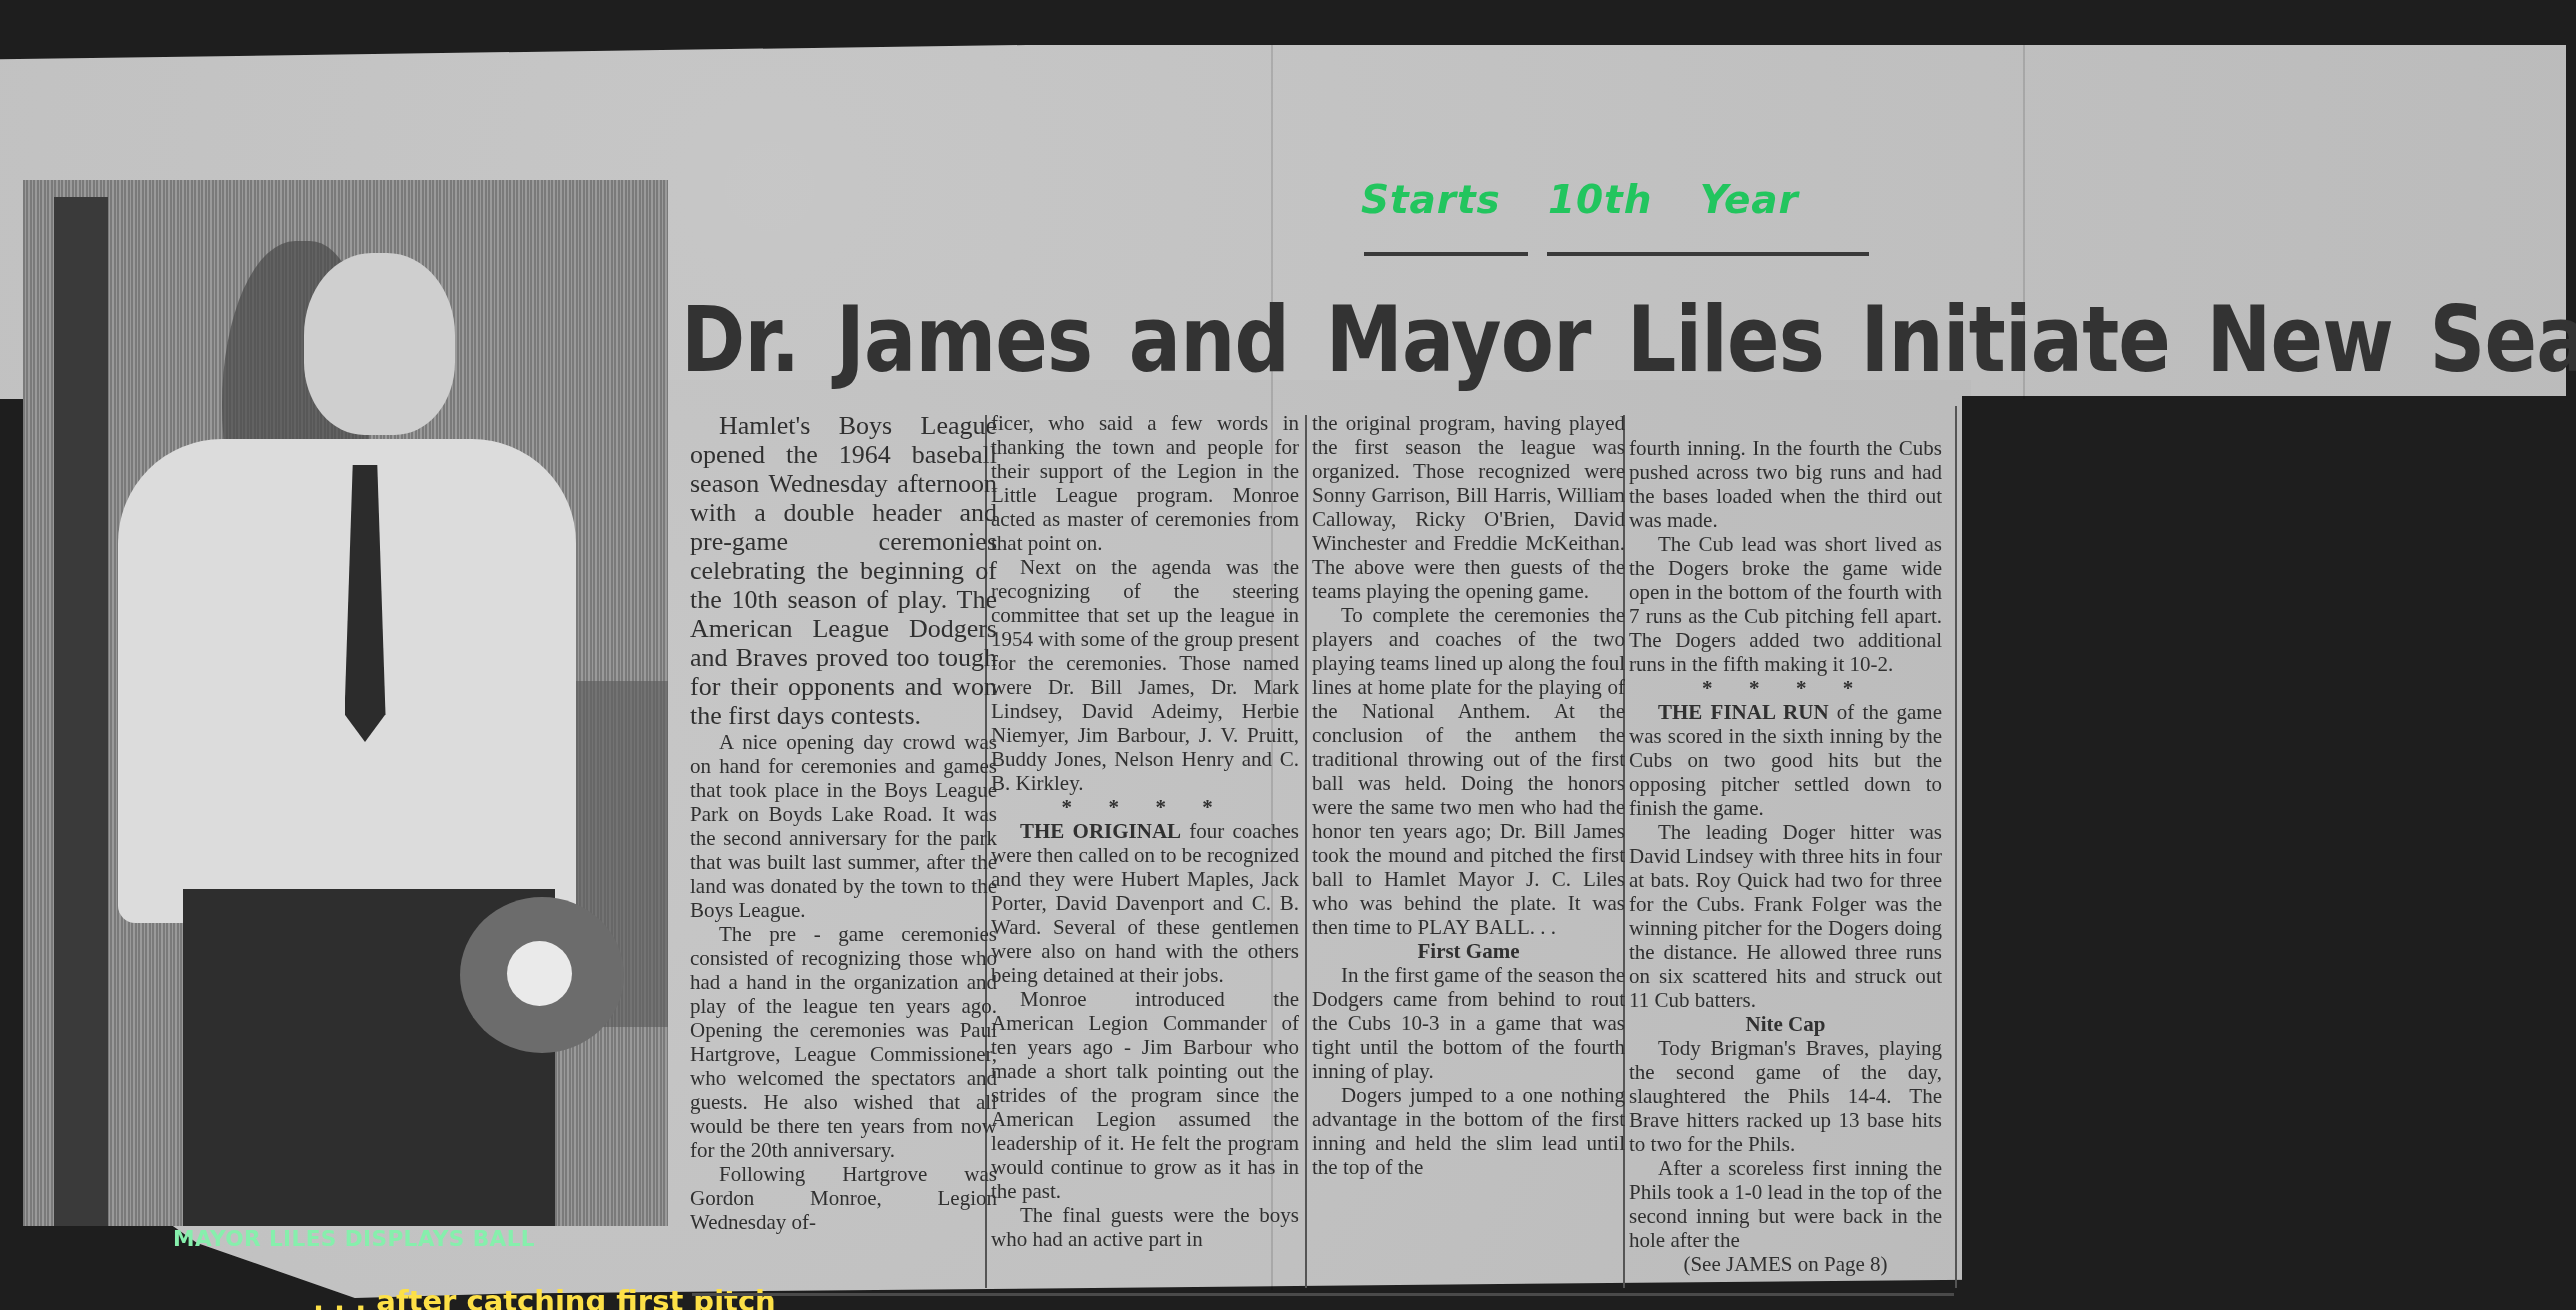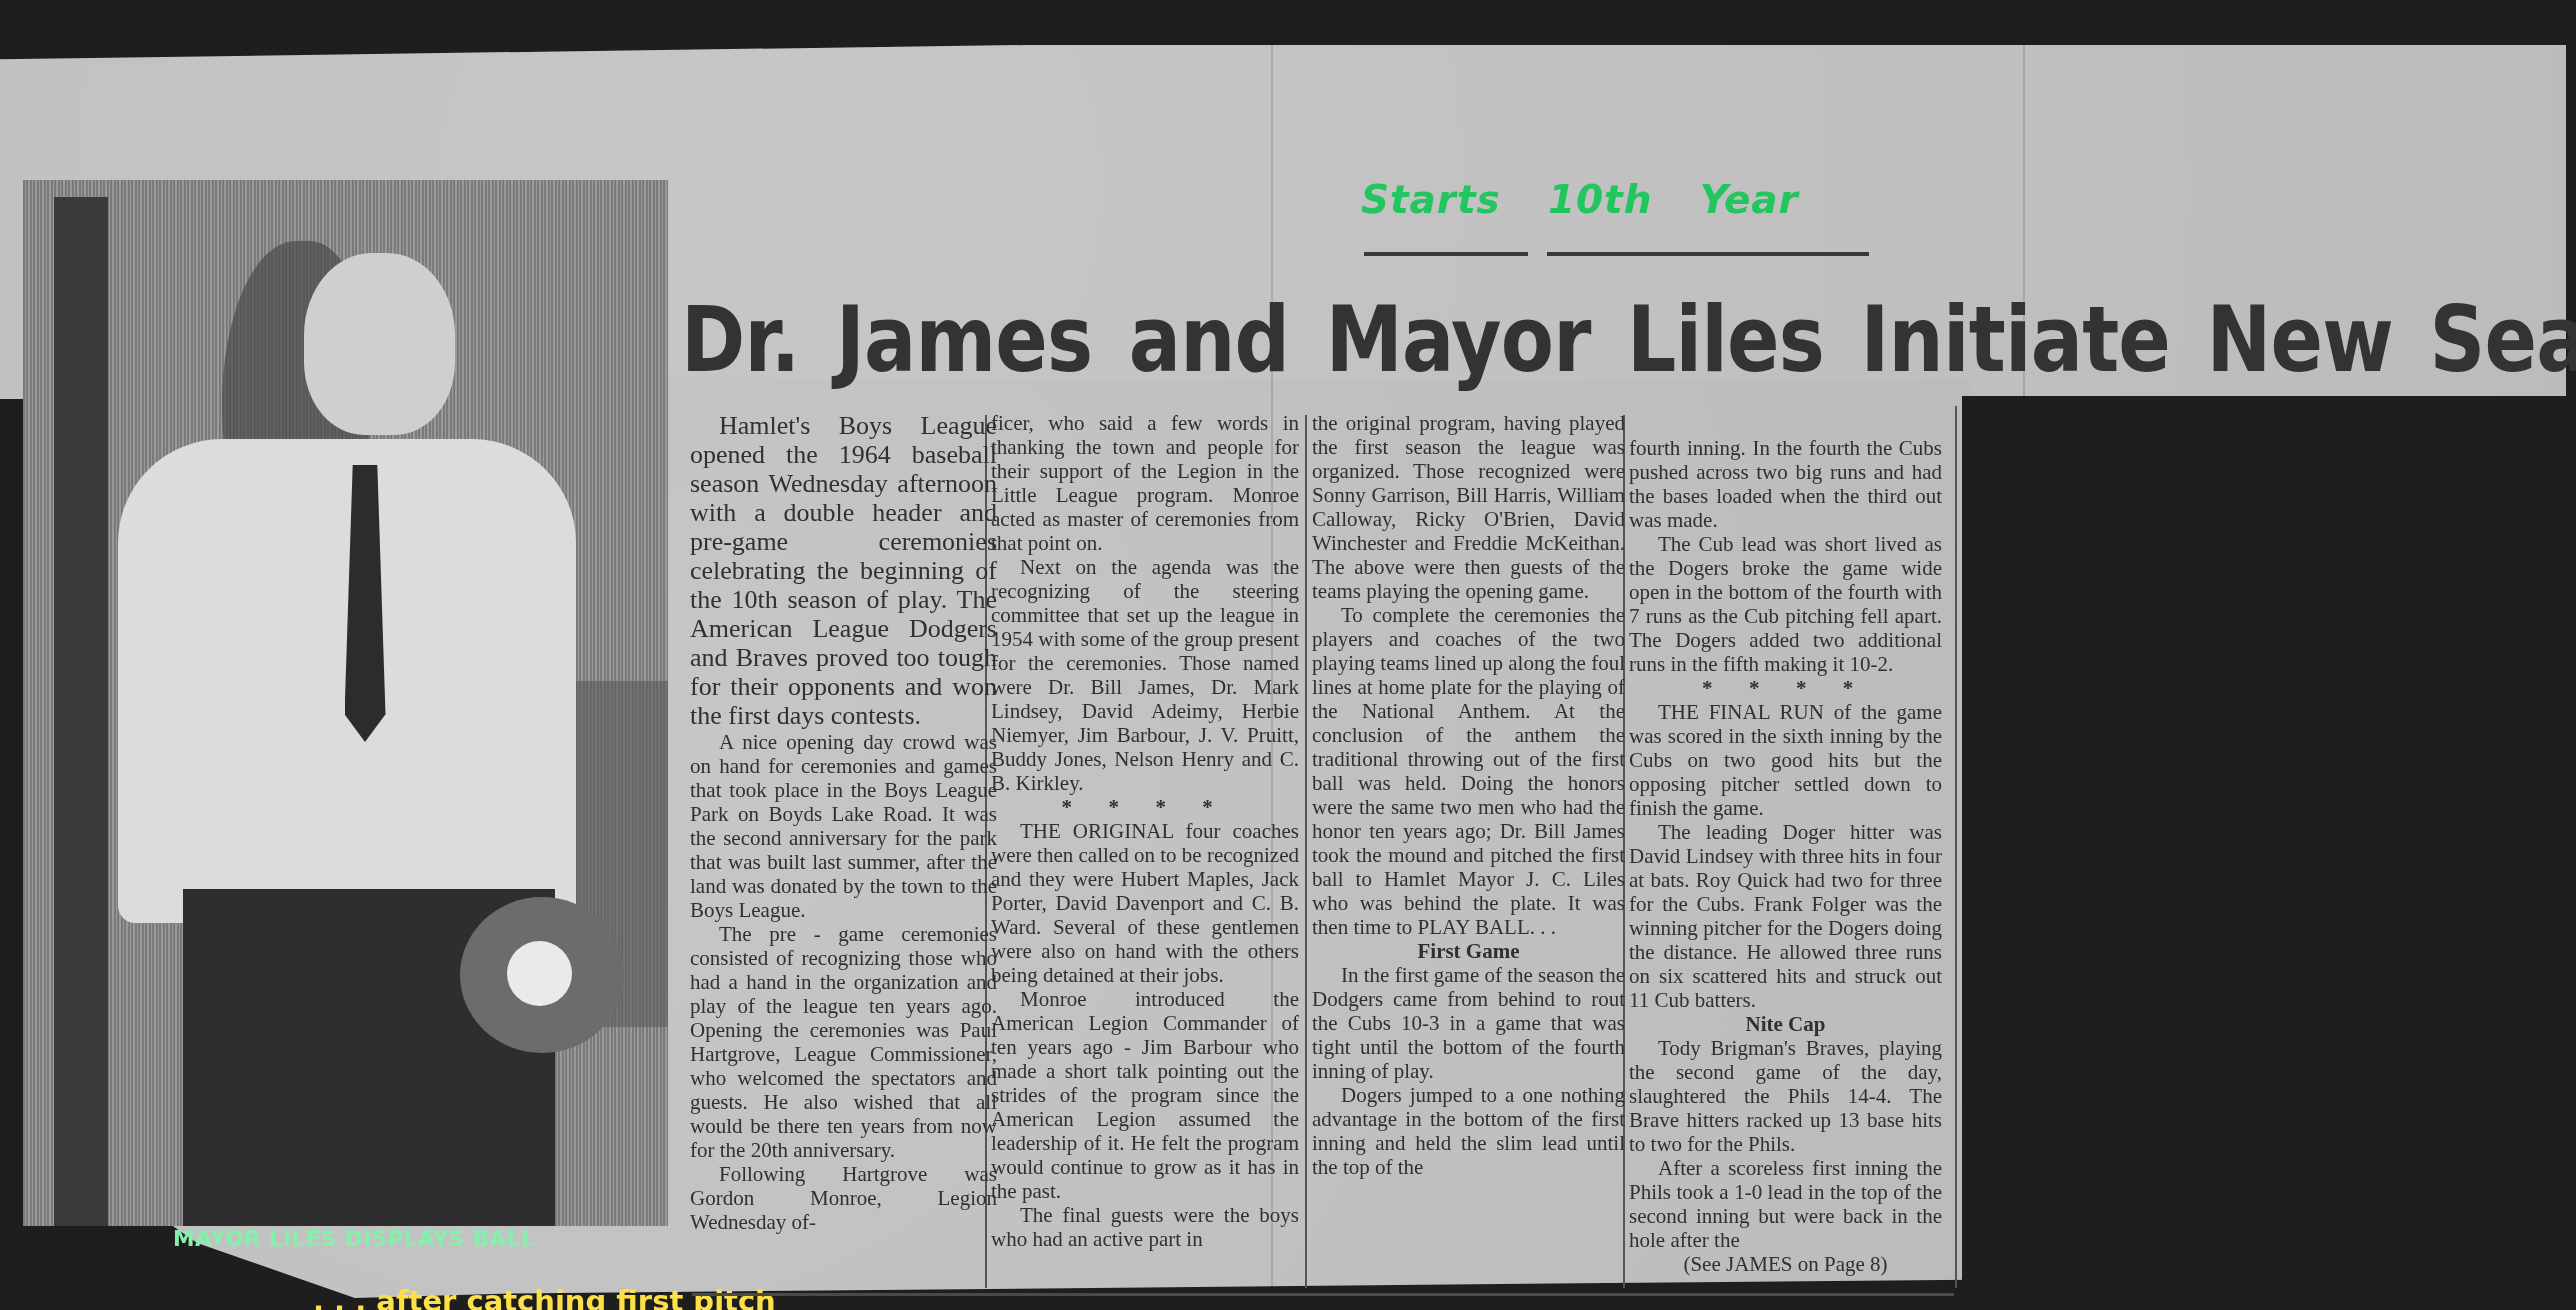--- a/index.html
+++ b/index.html
@@ -51,21 +51,21 @@
     font-weight:bold; font-size:90px; color:#333; letter-spacing:-0.9px; white-space:nowrap;
     transform:scaleX(0.86); transform-origin:left top; word-spacing:12px;
   }
 
   
   .col { position:absolute; top:411px; text-align:justify; line-height:24px; font-size:21px; color:#303030; }
   .col p { margin:0; text-indent:29px; }
   .col p.noindent { text-indent:0; }
   .col .sub { text-align:center; font-weight:bold; text-indent:0; }
   .col .stars { text-align:center; font-weight:bold; text-indent:0; letter-spacing:15.6px; }
-  .col .lead { font-weight:normal; }
+  .col .lead { font-weight:bold; }
   .col-1 { left:690px; width:307px; font-size:26px; line-height:29px; }
   .col-1 p.small { font-size:21px; line-height:24px; }
   .col-2 { left:991px; width:308px; }
   .col-3 { left:1312px; width:313px; }
   .col-4 { left:1629px; width:313px;margin-top:25px; }
   .rule-v { position:absolute; width:1.7px; background:#555; }
   .rule-h { position:absolute; height:2.6px; background:#4a4a4a; }
   .bottom-dark { position:absolute; left:1962px; top:396px; width:614px; height:915px; background:#1e1e1e; }
   .cont { text-align:center; text-indent:0 !important; }
 </style>

